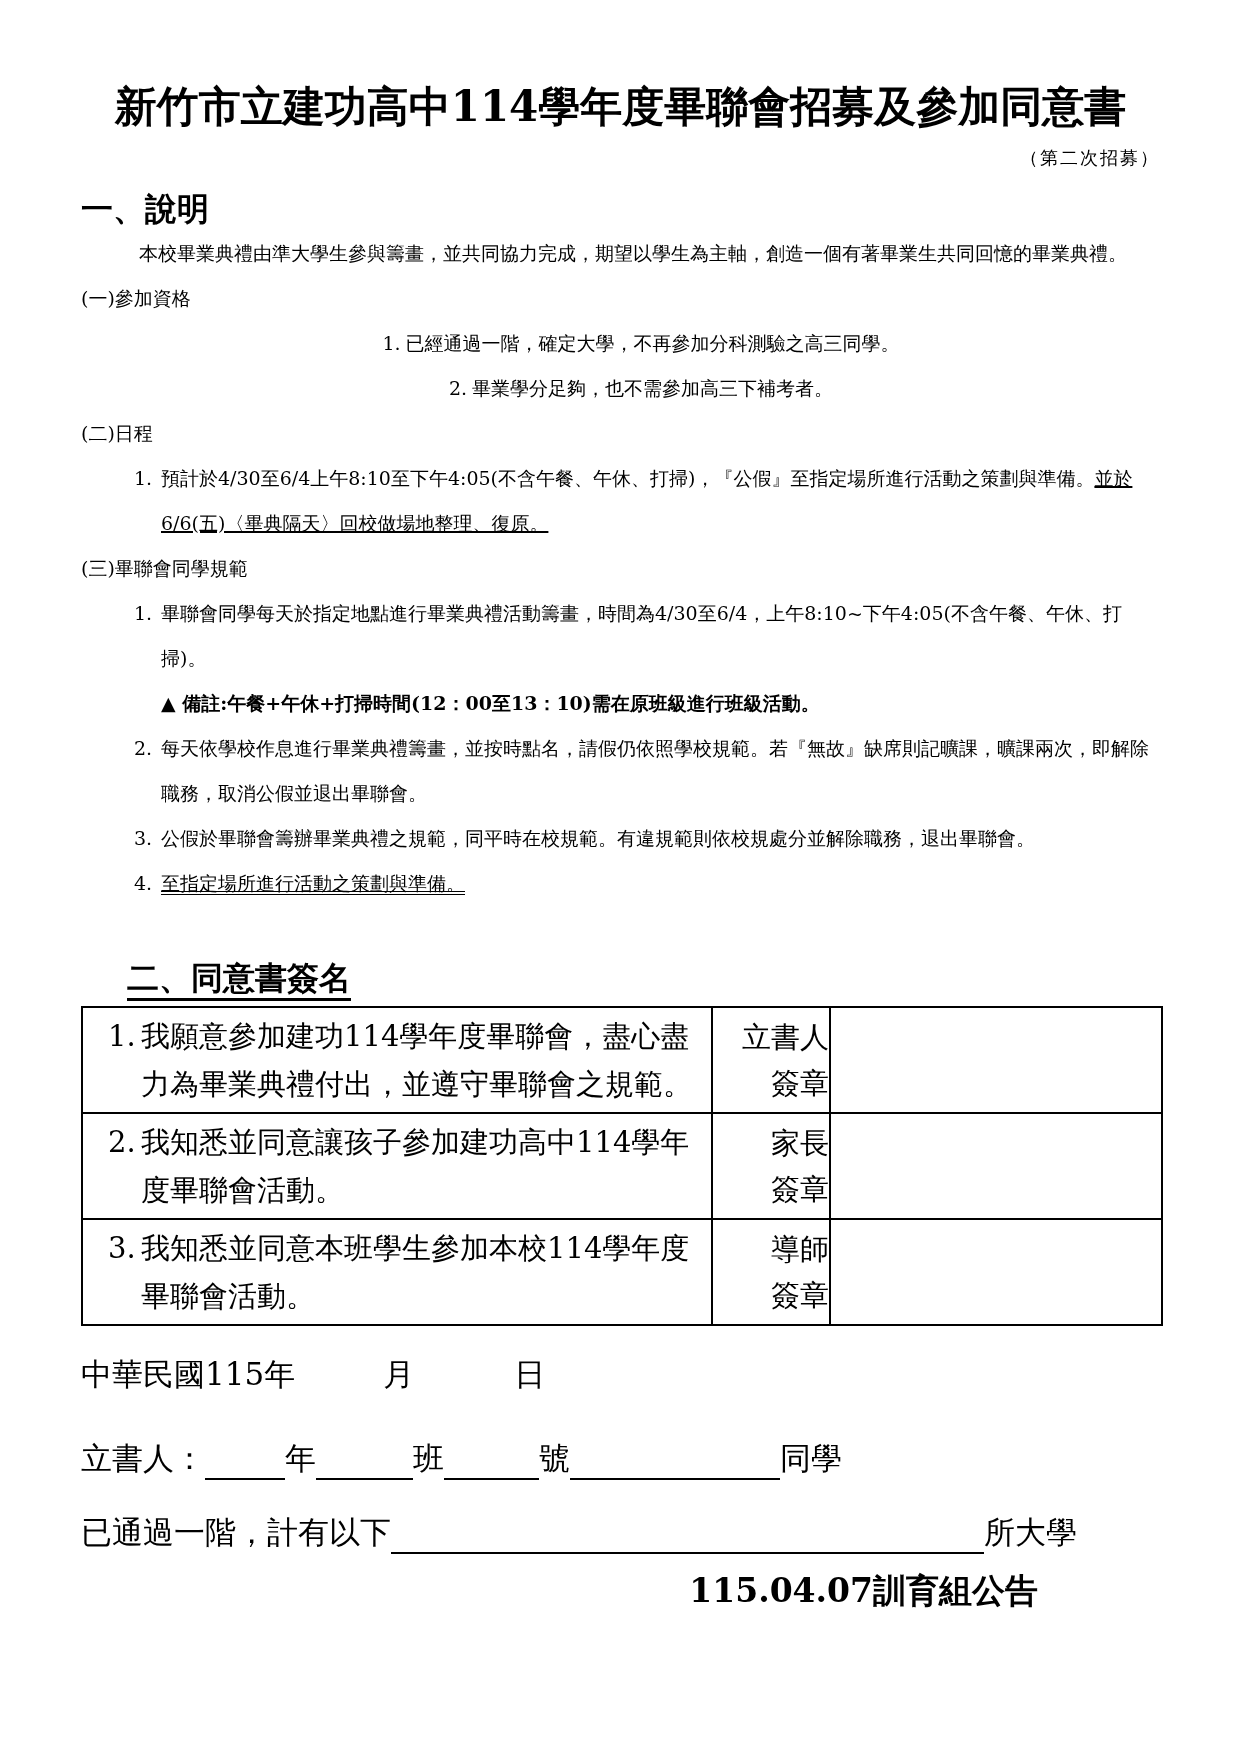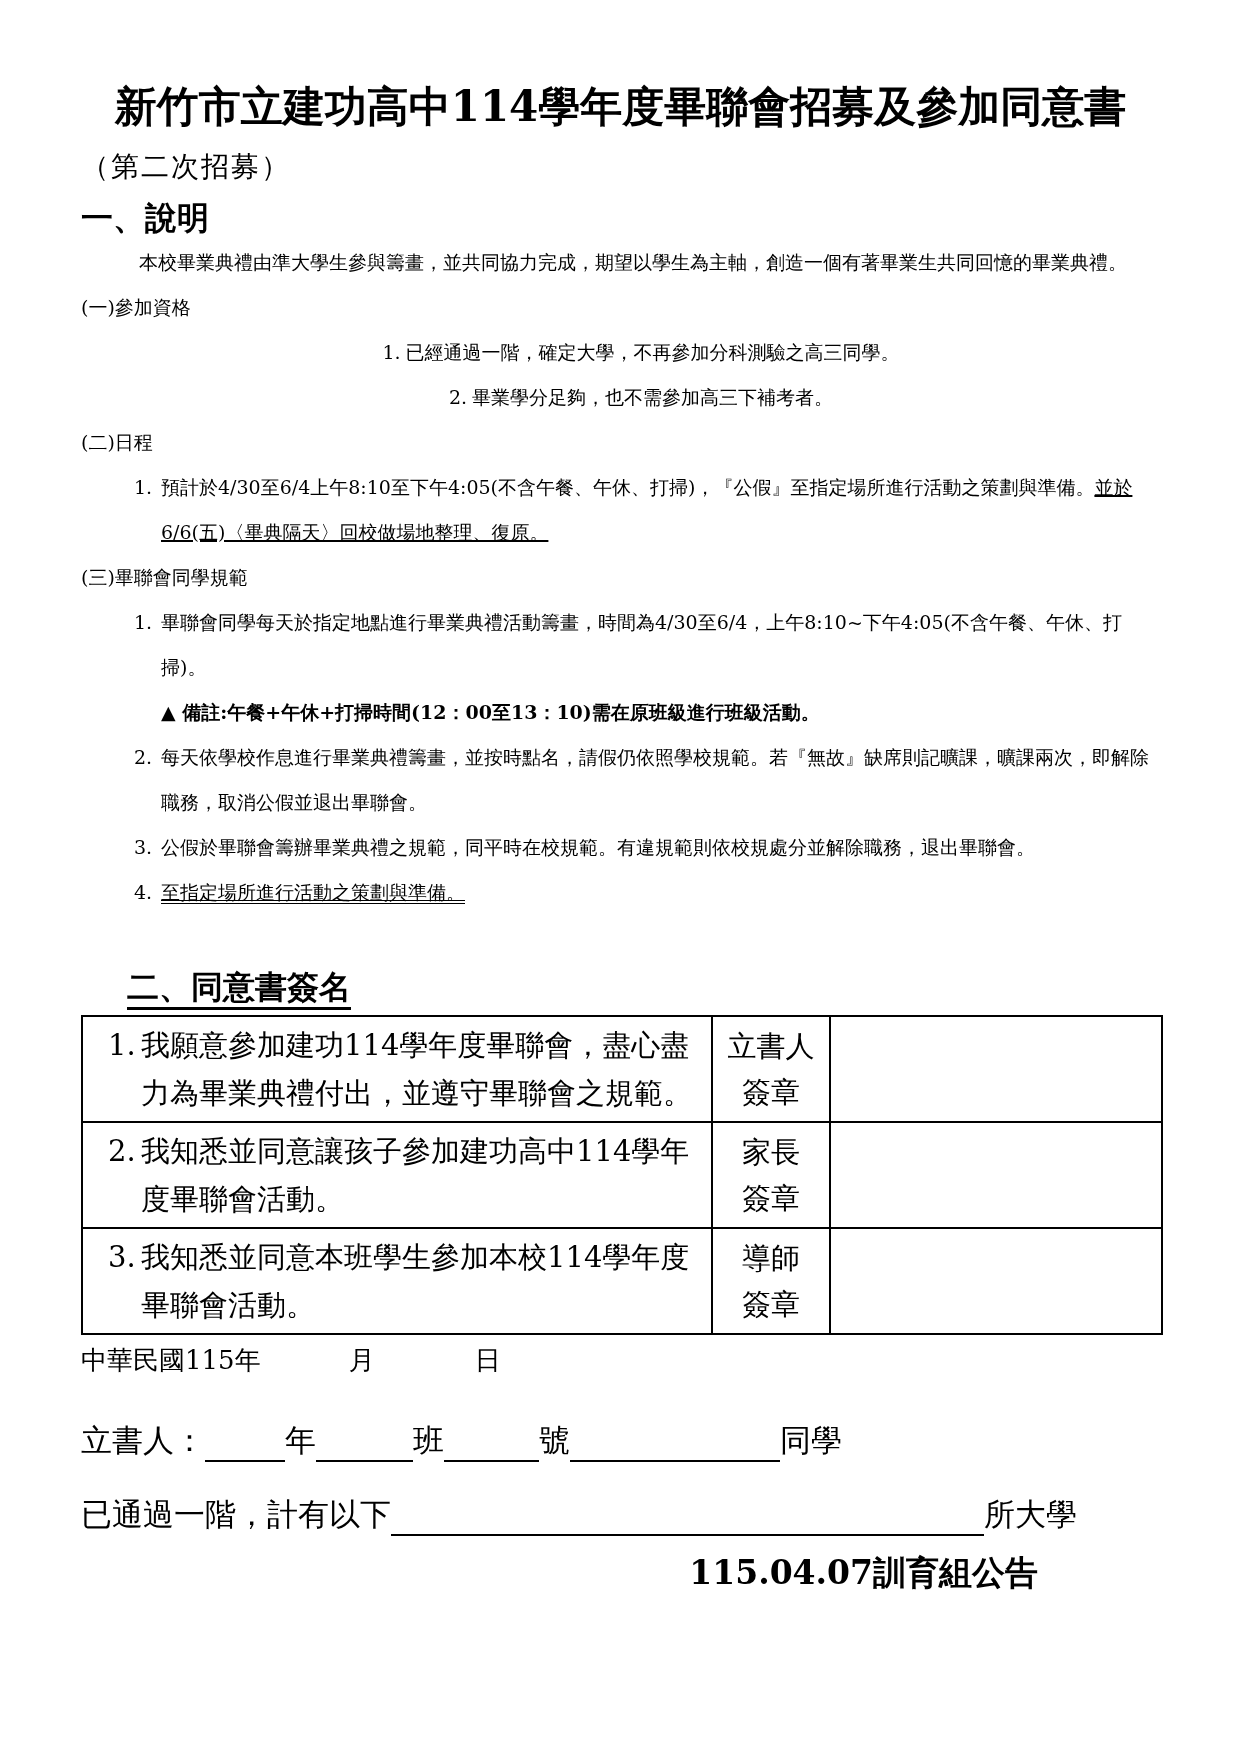--- a/index.html
+++ b/index.html
@@ -5,21 +5,21 @@
   * { margin:0; padding:0; box-sizing:border-box; }
   html, body { background:#ffffff; }
   body {
     width:1241px; height:1755px; overflow:hidden;
     font-family:"DejaVu Serif","Liberation Serif",serif;
     color:#000;
   }
   .page { width:1241px; height:1293px; padding:82px 81px 0 81px; background:#fff; }
 
   .title { font-size:42px; font-weight:bold; text-align:center; line-height:50px; }
-  .subtitle { font-size:28px; text-align:left; line-height:34px; margin-top:18px; letter-spacing:2px; }
+  .subtitle { font-size:18px; text-align:right; line-height:34px; margin-top:9px; letter-spacing:2px; }
 
   .h1 { font-size:32px; font-weight:bold; line-height:44px; margin-top:12px; }
 
   .body-text { font-size:19px; line-height:45px; }
   .intro { text-indent:58px; }
 
   .item-a { margin-left:36px;text-align:center; }
   .marker-a { display:inline-block; width:28px; }
 
   .list-item { padding-left:80px; text-indent:-27px; }
@@ -31,24 +31,24 @@
   .du-line { text-decoration-line:underline; text-decoration-style:double; }
 
   .sign-section-heading { margin-top:50px; margin-bottom:6px; }
   .head-underline { border-bottom:3px solid #000; padding-bottom:1px;margin-left:46px; }
 
   table.sign-table { width:100%; border-collapse:collapse; table-layout:fixed;padding-left:26px; }
   table.sign-table td { border:2px solid #000; height:106px; vertical-align:middle; }
   td.stmt { width:630px; padding:4px 6px 4px 10px; }
   .stmt-inner { font-size:29px; line-height:48px; padding-left:48px; text-indent:-33px; }
   .marker-t { display:inline-block; width:33px; text-indent:0; }
-  td.signer { width:118px; text-align:center; font-size:29px; line-height:46px; }
+  td.signer { width:118px; text-align:right; font-size:29px; line-height:46px; }
   td.sig-blank { width:332px; }
 
-  .date-line { margin-top:8px; font-size:26px; }
+  .date-line { margin-top:28px; font-size:31px; }
   .gap-month { margin-left:88px; }
   .gap-day { margin-left:100px; }
 
   .signer-line { margin-top:42px; font-size:31px; }
   .passed-line { margin-top:32px; font-size:31px; }
 
   .blank { display:inline-block; border-bottom:2px solid #000; height:36px; vertical-align:bottom; }
   .w80 { width:80px; } .w97 { width:97px; } .w95 { width:95px; } .w210 { width:210px; } .w595 { width:593px; }
 
   .announcement { margin-top:14px; text-align:right; padding-right:122px; font-size:33px; font-weight:bold; line-height:46px; }

